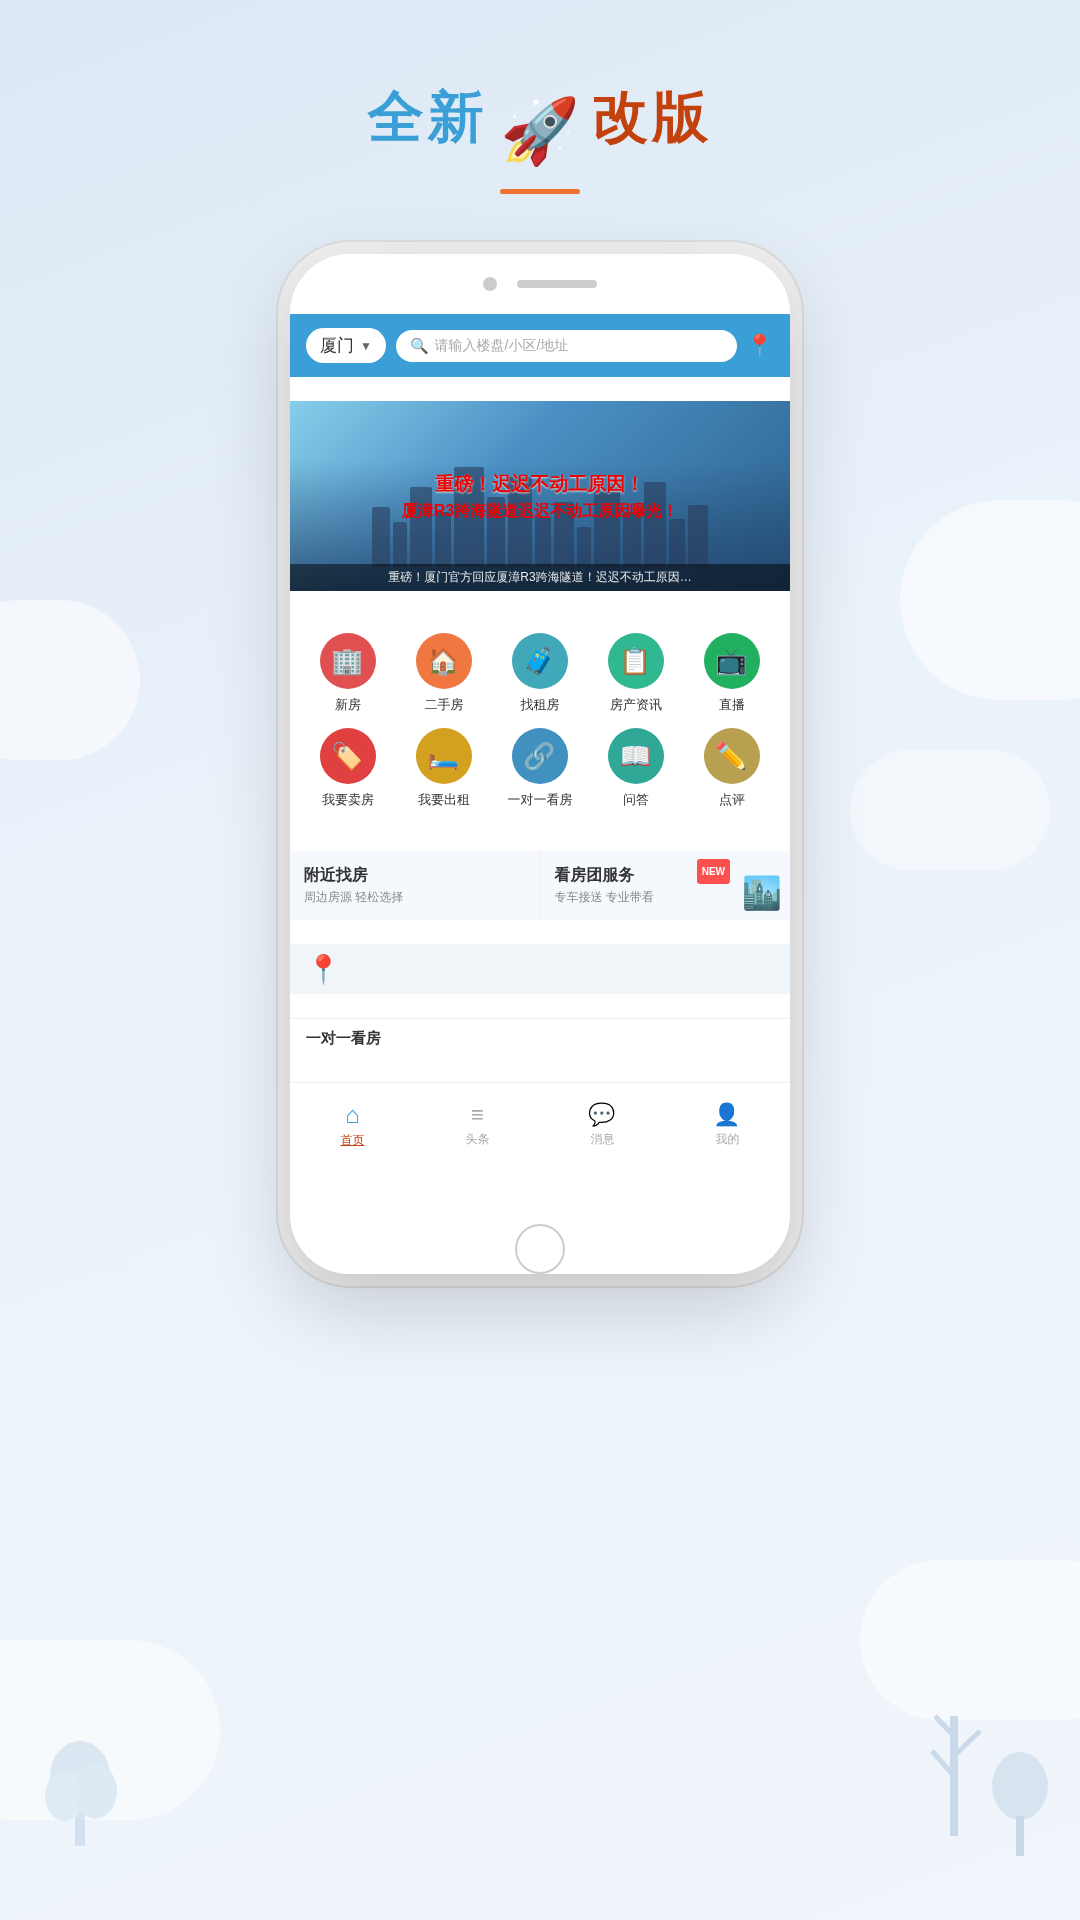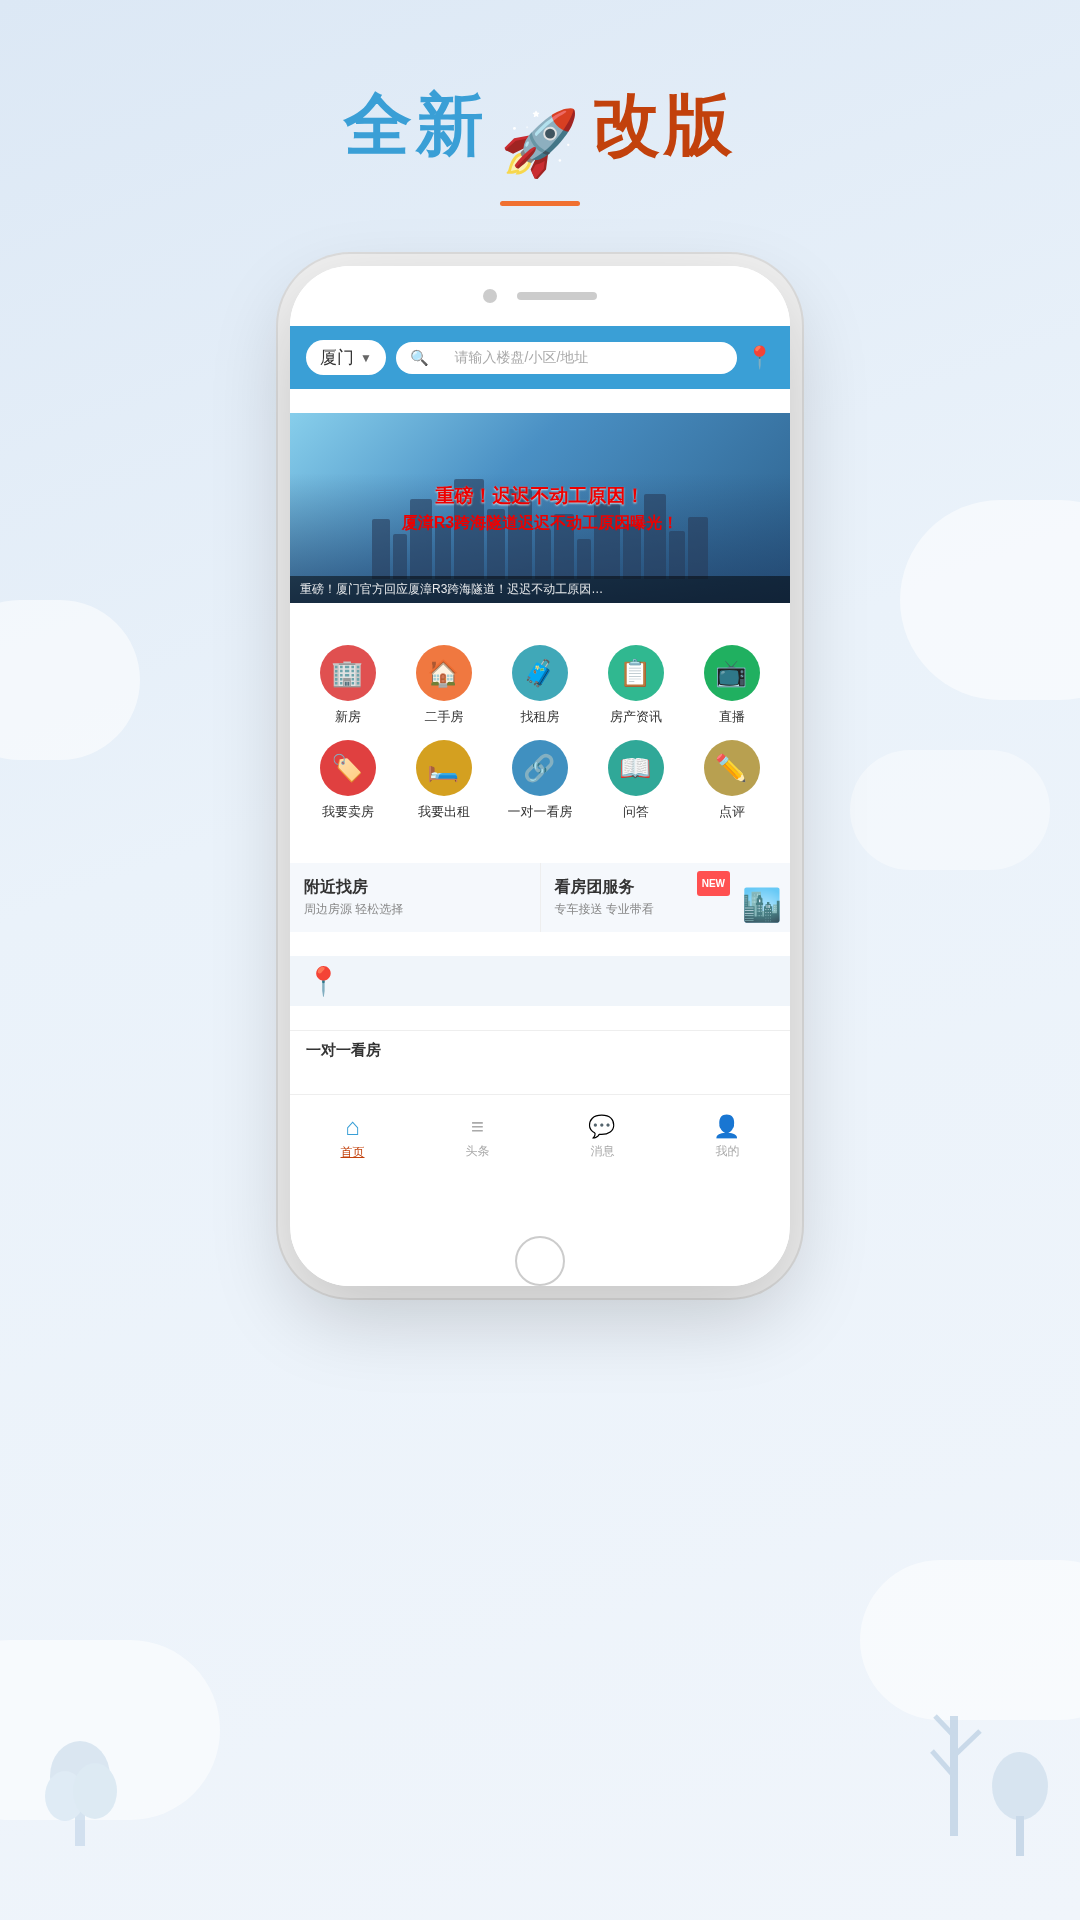--- a/index.html
+++ b/index.html
@@ -54,21 +54,21 @@
     .tree-left { left: 30px; }
     .tree-right { right: 30px; }
 
     
     .header-section {
       text-align: center;
       padding-top: 80px;
       padding-bottom: 40px;
     }
     .header-title {
-      font-size: 68px;
+      font-size: 56px;
       font-weight: 700;
       letter-spacing: 4px;
     }
     .title-blue { color: #3a9fd6; }
     .title-orange { color: #c2410c; }
     .rocket-icon {
       display: inline-block;
       font-size: 64px;
       margin: 0 8px;
       vertical-align: middle;
@@ -160,21 +160,21 @@
     .search-bar {
       flex: 1;
       background: white;
       border-radius: 20px;
       padding: 7px 14px;
       display: flex;
       align-items: center;
       gap: 6px;
     }
     .search-icon { color: #aaa; font-size: 15px; }
-    .search-placeholder { font-size: 14px; color: #aaa; margin-left: 20px; }
+    .search-placeholder { font-size: 14px; color: #aaa; }
     .location-btn {
       color: white;
       font-size: 22px;
     }
 
     
     .app-banner {
       width: 100%;
       height: 190px;
       background: linear-gradient(135deg, #87ceeb 0%, #4a90c4 40%, #2c5f8a 100%);
@@ -226,20 +226,21 @@
       bottom: 0; left: 0; right: 0;
       background: rgba(0,0,0,0.5);
       padding: 5px 10px;
     }
     .banner-footer-text {
       font-size: 12px;
       color: rgba(255,255,255,0.9);
       white-space: nowrap;
       overflow: hidden;
       text-overflow: ellipsis;
+      text-align: center;
     }
 
     
     .menu-grid-section {
       background: white;
       padding: 18px 10px;
       flex-shrink: 0;
     }
     .menu-row {
       display: flex;

